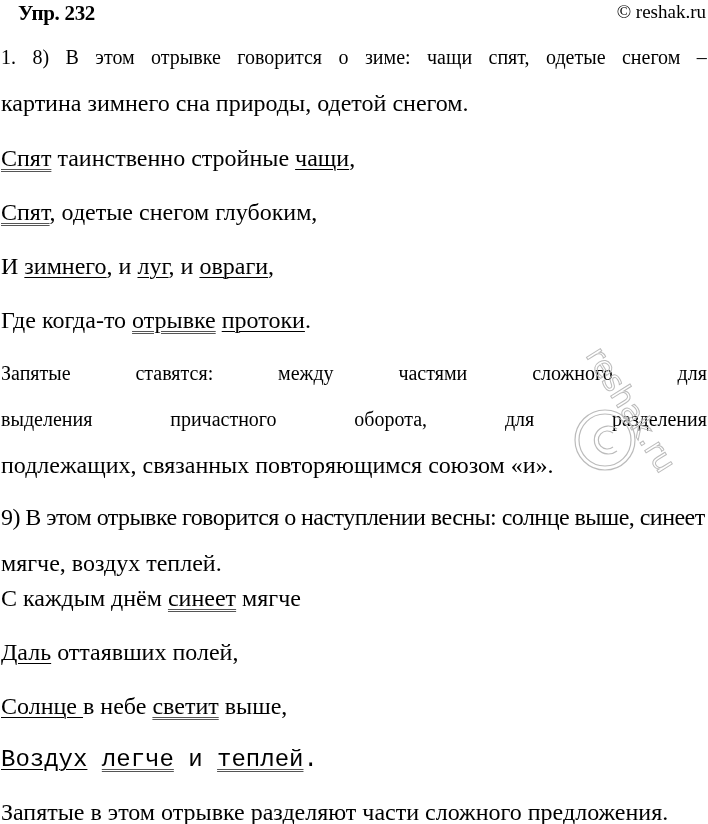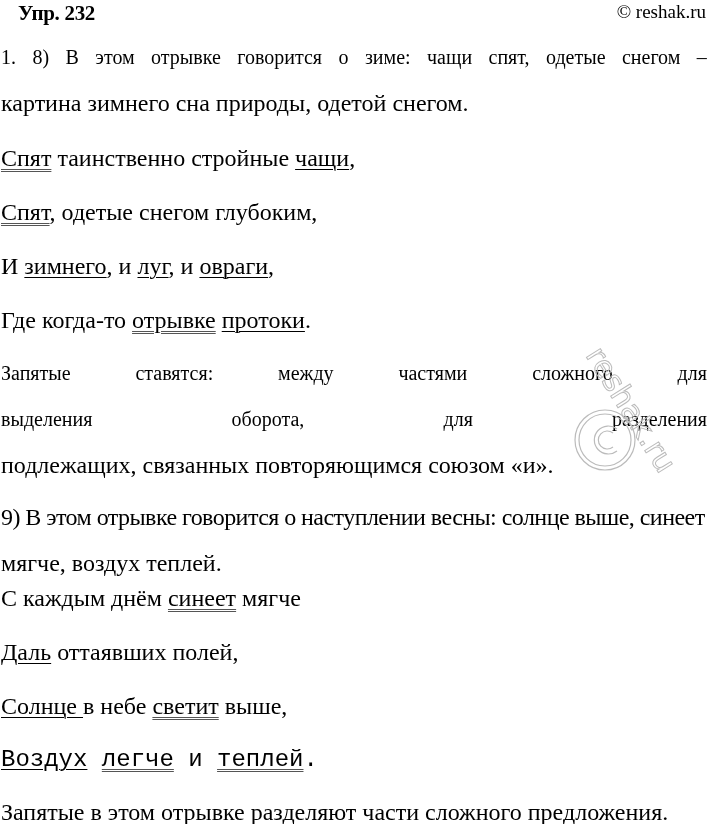--- a/index.html
+++ b/index.html
@@ -86,20 +86,21 @@
       <span>ставятся:</span>
       <span>между</span>
       <span>частями</span>
       <span>сложного</span>
       <span>для</span>
     </div>
 </div>
 <div class="justify" style="top:407px;">
   <div class="just-row" id="c1l2">
       <span>выделения</span>
+      <span>причастного</span>
       <span>оборота,</span>
       <span>для</span>
       <span>разделения</span>
     </div>
 </div>
 <div class="line" style="top:453px;">подлежащих, связанных повторяющимся союзом «и».</div>
 
 <div class="line" style="top:505px; letter-spacing:-0.55px;">9) В этом отрывке говорится о наступлении весны: солнце выше, синеет</div>
 <div class="line" style="top:551px;">мягче, воздух теплей.</div>
 

